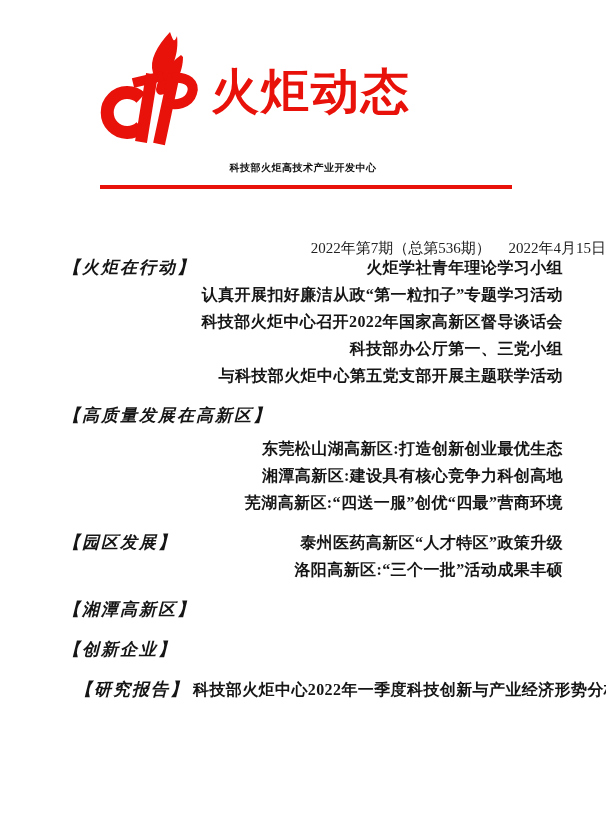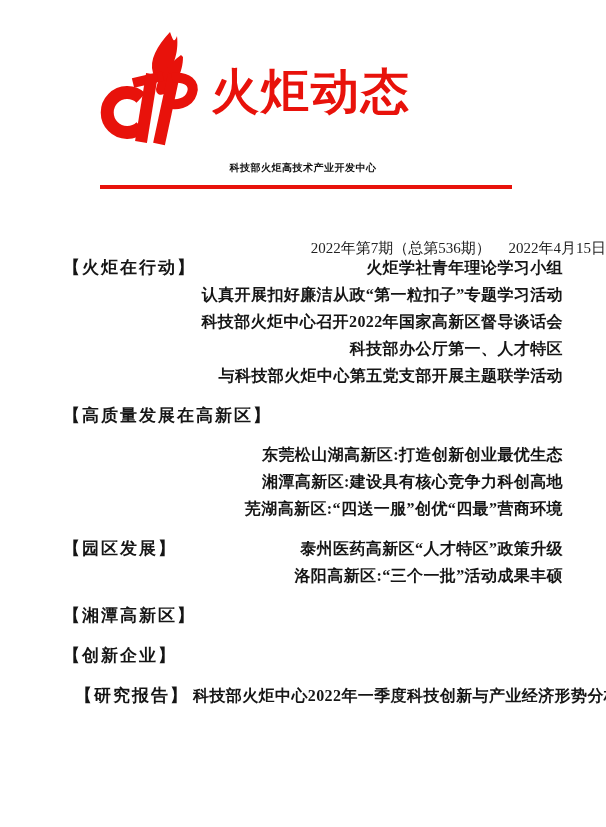--- a/index.html
+++ b/index.html
@@ -73,41 +73,42 @@
     width: 500px;
   }
   .sec {
     display: flex;
     align-items: flex-start;
     margin-bottom: 13px;
   }
   .sec-label {
     width: 130px;
     flex: 0 0 130px;
+    font-style: italic;
     font-weight: bold;
     font-size: 17px;
     line-height: 27px;
     letter-spacing: 2px;
     white-space: nowrap;
     color: #151515;
   }
   .sec.indent-label .sec-label { padding-left: 12px; }
   .sec-items { flex: 1 1 auto; text-align: right; }
   .toc-item {
     font-weight: bold;
     font-size: 16px;
     line-height: 27px;
     letter-spacing: 0.4px;
     color: #151515;
     white-space: nowrap;
   }
   
   .sec.stacked { display: block; }
   .sec.stacked .sec-label { width: auto; }
-  .sec.stacked .sec-items { margin-left: 130px; margin-top: 12px; }
+  .sec.stacked .sec-items { margin-left: 130px; margin-top: 6px; }
 </style>
 </head>
 <body>
 
 <div class="page">
 
   <header class="masthead">
 
     <svg class="logo" viewBox="0 0 100 118" xmlns="http://www.w3.org/2000/svg" aria-hidden="true">
 
@@ -139,21 +140,21 @@
   </header>
 
   <main class="toc">
 
     <section class="sec">
       <div class="sec-label">【火炬在行动】</div>
       <div class="sec-items">
         <div class="toc-item">火炬学社青年理论学习小组</div>
         <div class="toc-item">认真开展扣好廉洁从政“第一粒扣子”专题学习活动</div>
         <div class="toc-item">科技部火炬中心召开2022年国家高新区督导谈话会</div>
-        <div class="toc-item">科技部办公厅第一、人才特区</div>
+        <div class="toc-item">科技部办公厅第一、三党小组</div>
         <div class="toc-item">与科技部火炬中心第五党支部开展主题联学活动</div>
       </div>
     </section>
 
     <section class="sec stacked">
       <div class="sec-label">【高质量发展在高新区】</div>
       <div class="sec-items">
         <div class="toc-item">东莞松山湖高新区:打造创新创业最优生态</div>
         <div class="toc-item">湘潭高新区:建设具有核心竞争力科创高地</div>
         <div class="toc-item">芜湖高新区:“四送一服”创优“四最”营商环境</div>

